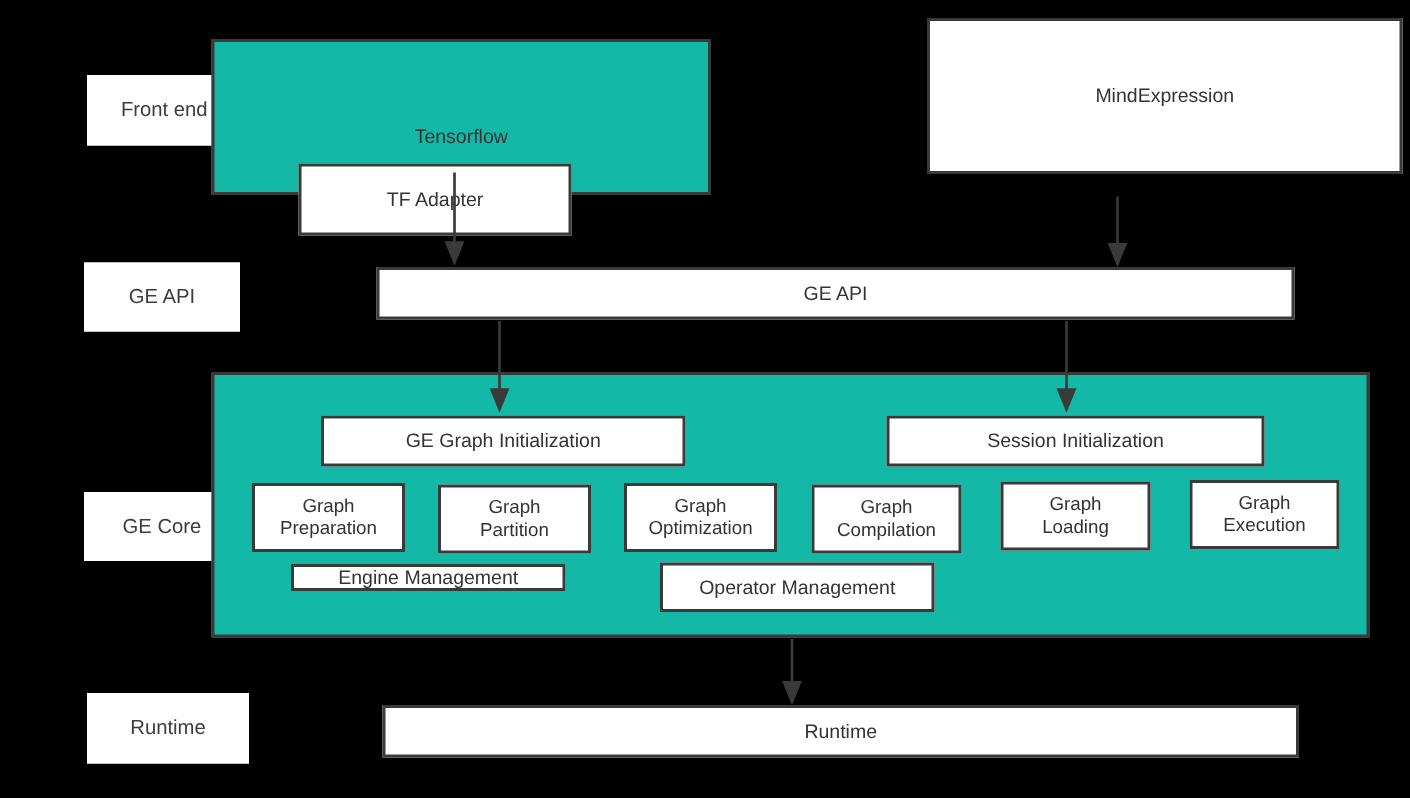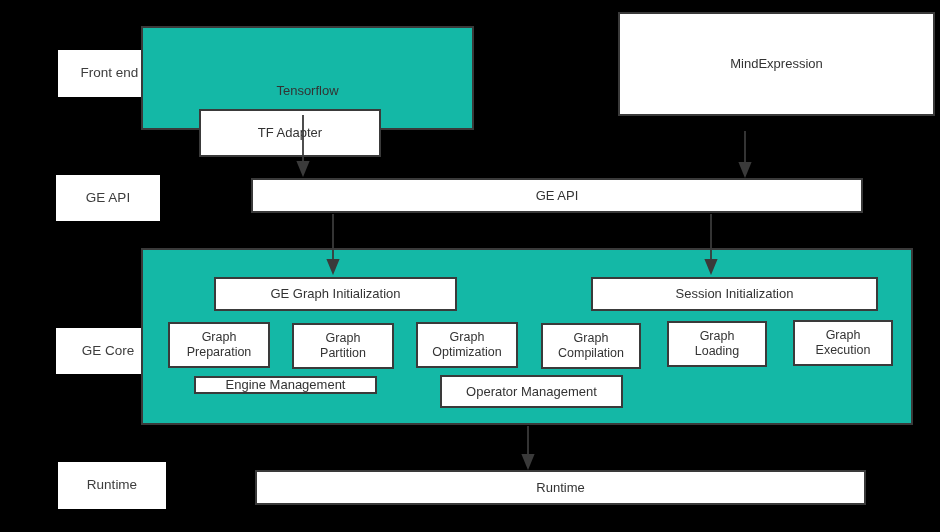--- a/index.html
+++ b/index.html
@@ -94,21 +94,21 @@
     <div class="subbox" style="left:56px; top:81px; width:182px; height:48px; font-size:13px;">TF Adapter</div>
   </div>
 
   <div class="box" style="left:586px; top:12px; width:317px; height:104px;">MindExpression</div>
 
   <div class="box" style="left:219px; top:178px; width:612px; height:35px;">GE API</div>
 
   <div class="group" style="left:141px; top:248px; width:772px; height:177px;">
 
     <div class="subbox" style="left:71px;  top:27px; width:243px; height:34px; font-size:13px;">GE Graph Initialization</div>
-    <div class="subbox" style="left:448px; top:27px; width:287px; height:34px; font-size:13px;">Session Initialization</div>
+    <div class="subbox" style="left:448px; top:27px; width:252px; height:34px; font-size:13px;">Session Initialization</div>
 
     <div class="subbox" style="left:25px;  top:72px; width:102px; height:46px;">Graph
 Preparation</div>
     <div class="subbox" style="left:149px; top:73px; width:102px; height:46px;">Graph
 Partition</div>
     <div class="subbox" style="left:273px; top:72px; width:102px; height:46px;">Graph
 Optimization</div>
     <div class="subbox" style="left:398px; top:73px; width:100px; height:46px;">Graph
 Compilation</div>
     <div class="subbox" style="left:524px; top:71px; width:100px; height:46px;">Graph

